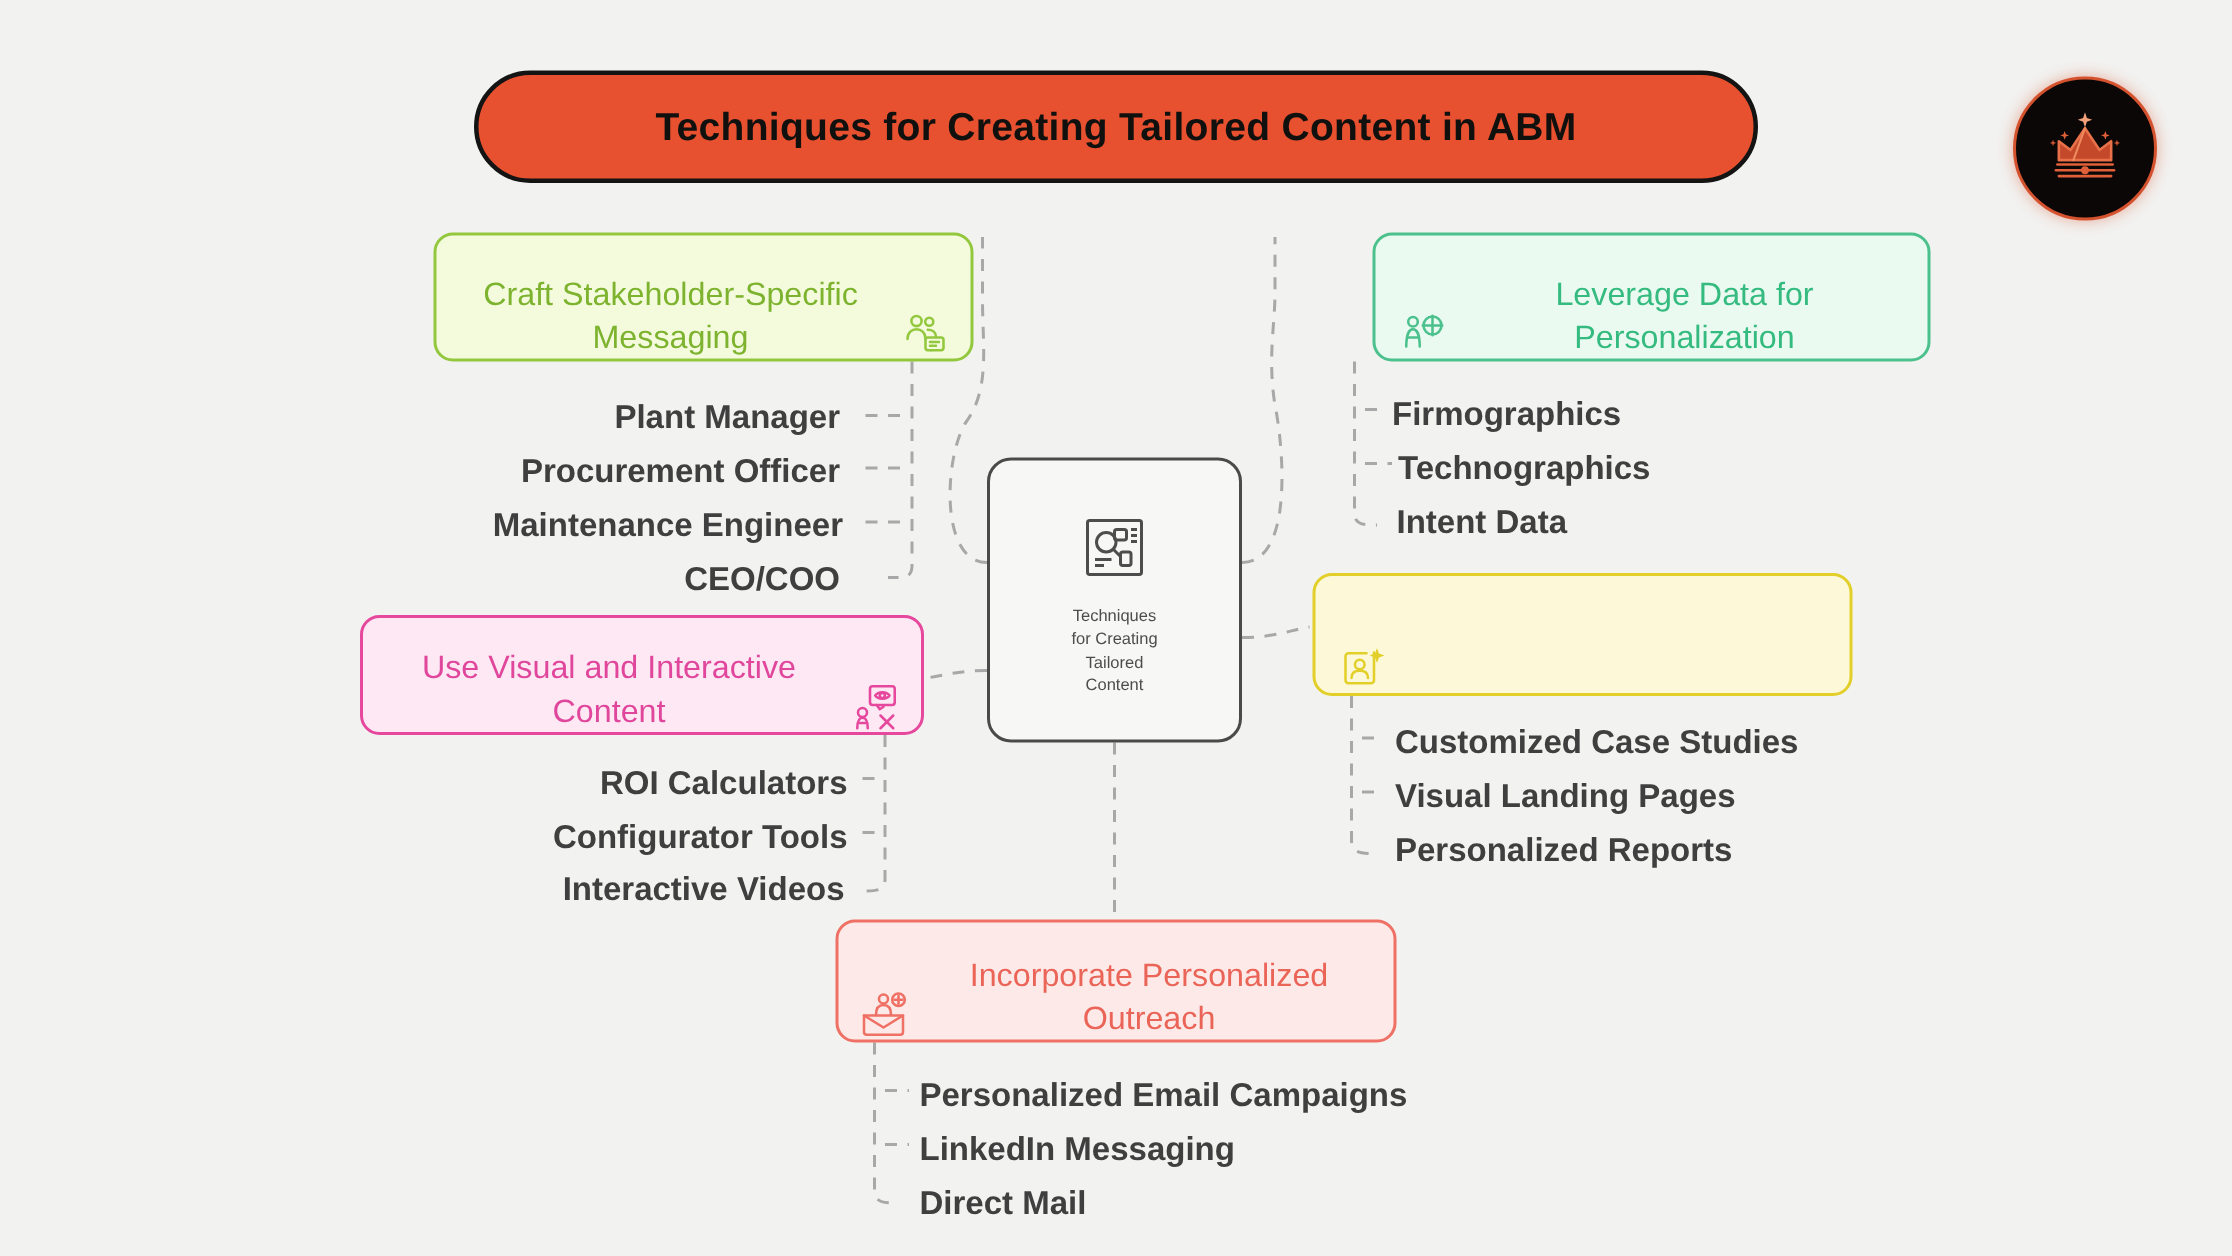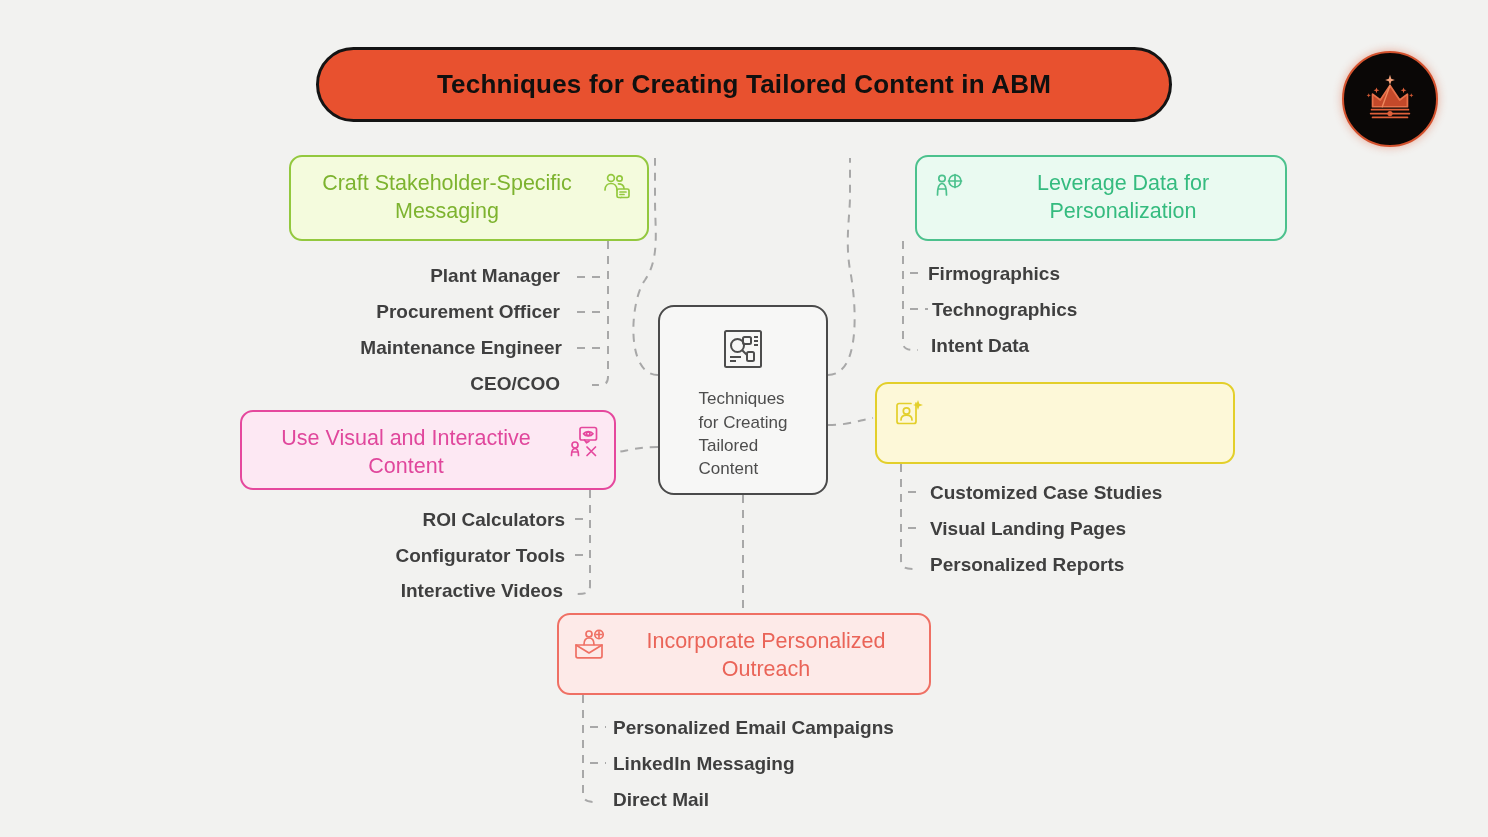--- a/index.html
+++ b/index.html
@@ -66,23 +66,23 @@
   }
 
   
   .node {
     position: absolute;
     box-sizing: border-box;
     border-radius: 13px;
     border-width: 2px;
     border-style: solid;
     display: flex;
-    align-items: flex-start;
+    align-items: flex-end;
     gap: 10px;
-    padding: 12px 14px;
+    padding: 0 14px;
   }
   .node .label {
     font-size: 21.5px;
     line-height: 1.32;
     text-align: center;
     flex: 1;
   }
   .node .nicon {
     flex: 0 0 auto;
     width: 34px;
@@ -124,30 +124,30 @@
     border: 2px solid #4a4a4a;
     border-radius: 16px;
     display: flex;
     flex-direction: column;
     align-items: center;
     justify-content: center;
     padding-top: 6px;
   }
   .center-node .cicon { margin-bottom: 10px; }
   .center-node .ctext {
-    font-size: 17px;
+    font-size: 11px;
     line-height: 1.38;
     color: #4d4d4d;
-    text-align: left;
+    text-align: center;
   }
 
   
   .sub {
     position: absolute;
-    font-size: 19px;
+    font-size: 22px;
     font-weight: bold;
     color: #3f3f3f;
     white-space: nowrap;
   }
   .sub.right-aligned { text-align: right; }
 </style>
 </head>
 <body>
 
 <div id="canvas">

